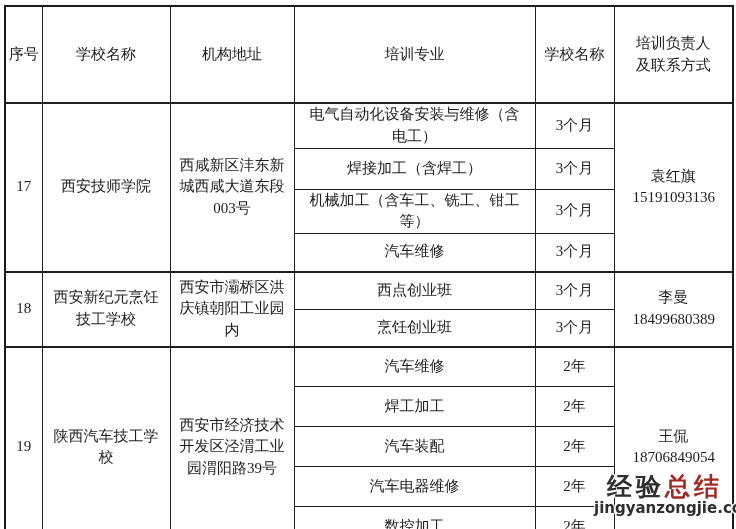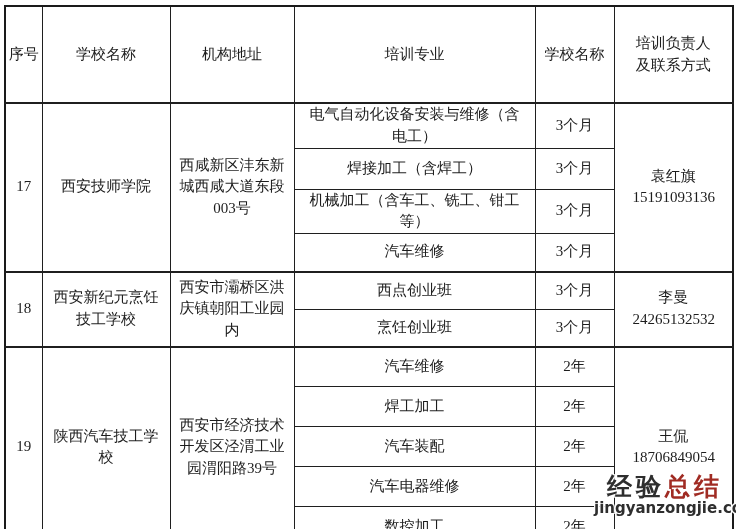--- a/index.html
+++ b/index.html
@@ -120,21 +120,21 @@
   </tr>
 
   <tr class="group-start" style="height:37px">
     <td class="cell-serial" rowspan="2">18</td>
     <td class="cell-school" rowspan="2">西安新纪元烹饪技工学校</td>
     <td class="cell-address" rowspan="2">西安市灞桥区洪庆镇朝阳工业园内</td>
     <td class="cell-major">西点创业班</td>
     <td class="cell-period">3个月</td>
     <td class="cell-contact" rowspan="2">
       <div>李曼</div>
-      <div>24265132532</div>
+      <div>18499680389</div>
     </td>
   </tr>
   <tr style="height:36px">
     <td class="cell-major">烹饪创业班</td>
     <td class="cell-period">3个月</td>
   </tr>
 
   <tr class="group-start" style="height:40px">
     <td class="cell-serial" rowspan="5">19</td>
     <td class="cell-school" rowspan="5">陕西汽车技工学校</td>

